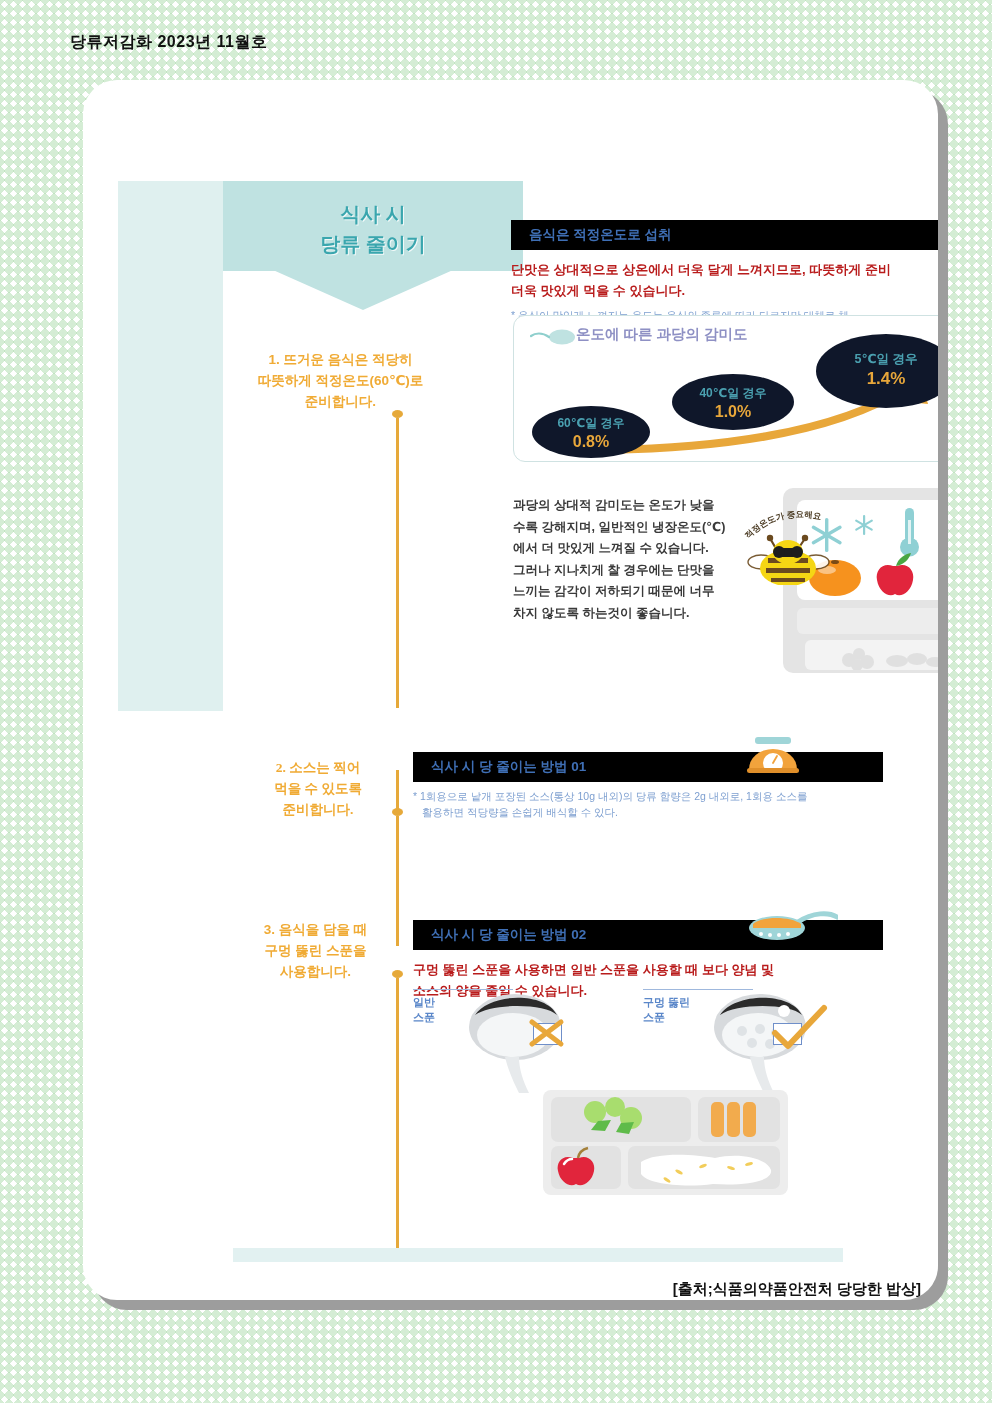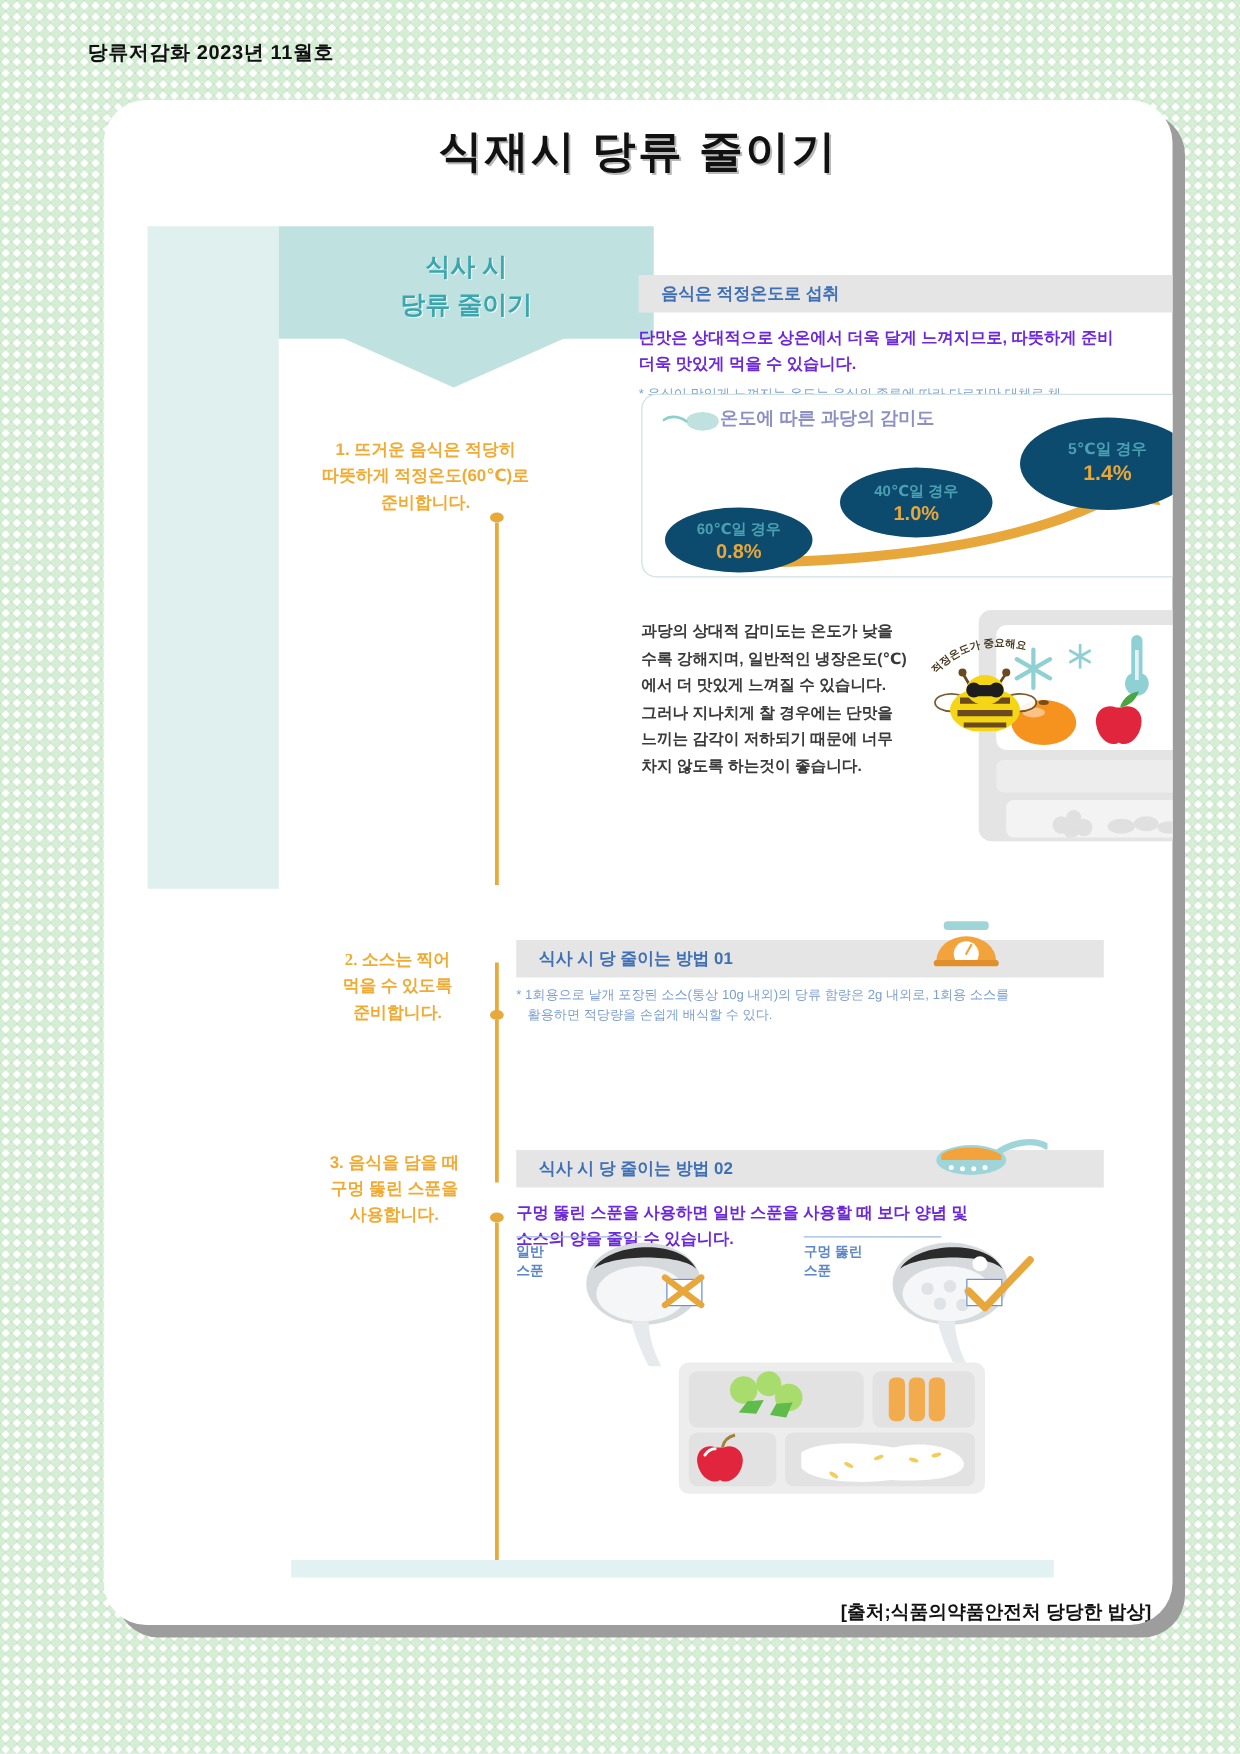--- a/index.html
+++ b/index.html
@@ -54,44 +54,44 @@
   .tl-line{position:absolute;left:313px;width:3px;background:#e6a93a;}
   .tl-dot{position:absolute;width:11px;height:8px;border-radius:50%;background:#e6a93a;left:309px;}
 
   .step{
     position:absolute;text-align:center;color:#f0ab35;
     font-weight:bold;font-size:13.5px;line-height:1.55;
   }
 
   
   .sec-head{
-    background:#e5e5e5;color:#3f6fb5;font-weight:bold;font-size:13.5px;
+    background:#000000;color:#3f6fb5;font-weight:bold;font-size:13.5px;
     padding:6px 0 6px 18px;
   }
   .body-txt{
-    color:#6d28d9;font-weight:bold;font-size:13px;line-height:1.62;
+    color:#b91c1c;font-weight:bold;font-size:13px;line-height:1.62;
     margin-top:9px;
   }
   .note-txt{
     color:#7d9fd0;font-size:10.5px;line-height:1.55;margin-top:6px;
   }
   .note-txt .ind{display:block;padding-left:9px;}
 
   .chart-box{
     position:absolute;left:430px;top:235px;width:460px;height:145px;
     border:1px solid #cfe2e2;border-radius:12px;background:#fff;overflow:hidden;
   }
   .chart-title{
     position:absolute;left:62px;top:9px;color:#8e90c4;font-weight:bold;font-size:14.5px;
   }
   .spoon-deco{
     position:absolute;left:16px;top:12px;width:46px;height:18px;
   }
   .bub{
-    position:absolute;border-radius:50%;background:#0c4a6e;text-align:center;
+    position:absolute;border-radius:50%;background:#0f172a;text-align:center;
     color:#4aa0b0;font-weight:bold;line-height:1.35;
   }
   .bub .pct{color:#e8a73a;display:block;}
 
   .para{
     position:absolute;color:#3a3a3a;font-weight:bold;font-size:12.5px;line-height:1.72;
   }
 
   
   .fridge{position:absolute;left:700px;top:8px;width:215px;height:185px;background:#e4e4e4;border-radius:10px;}
@@ -117,21 +117,20 @@
 </style>
 </head>
 <body>
 
 <div class="doc-header">당류저감화 2023년 11월호</div>
 
 <div class="card-shadow"></div>
 
 <div class="card">
 
-  <div class="page-title">식재시 당류 줄이기</div>
 
   <div class="teal-col"></div>
 
   <div class="banner-wrap">
     <div class="banner-body"></div>
     <div class="banner-tip2"></div>
     <div class="banner-text">
       <span>식사 시</span><br>
       <span>당류 줄이기</span>
     </div>

